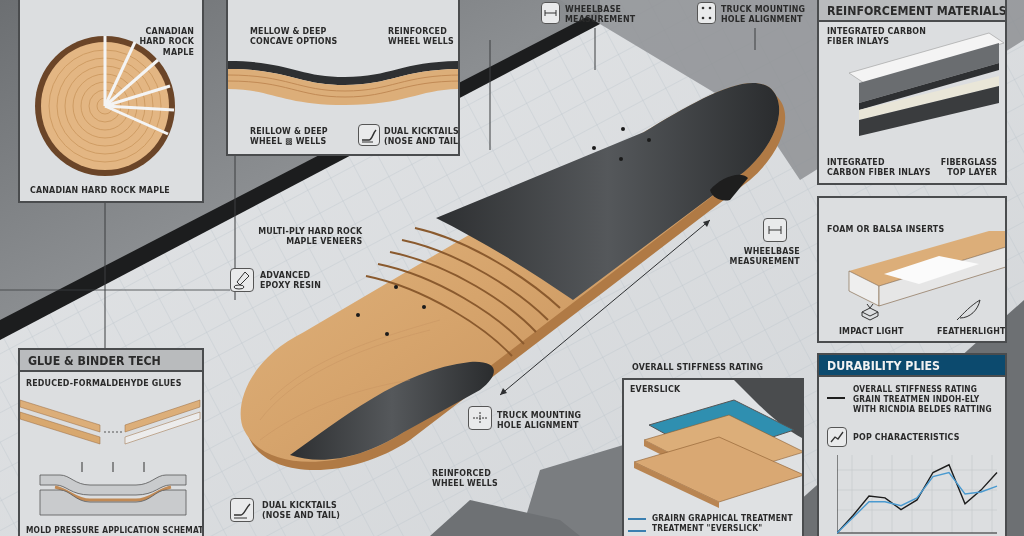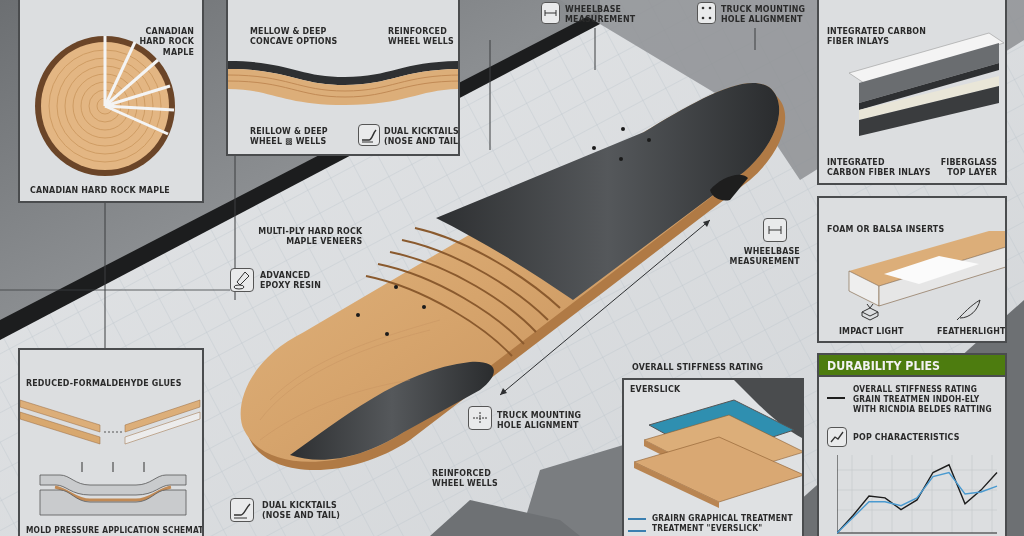--- a/index.html
+++ b/index.html
@@ -7,21 +7,21 @@
        font-family:"DejaVu Sans Condensed","DejaVu Sans",sans-serif;
        background:#cfd2d5;}
   .bg{position:absolute;inset:0;overflow:hidden;}
   .lbl{font-family:"DejaVu Sans",sans-serif;font-weight:bold;color:#2a2a2a;
        text-transform:uppercase;letter-spacing:0.2px;line-height:1.15;font-size:9px;
        transform:scaleX(0.88);transform-origin:left top;white-space:nowrap;}
   .lbl.r{text-align:right;transform-origin:right top;}
   .panel{position:absolute;background:#dcdee0;border:2px solid #4a4c4e;box-sizing:border-box;overflow:hidden;}
   .panel .hdr{height:22px;background:#b9bbbd;border-bottom:2px solid #4a4c4e;
        display:flex;align-items:center;padding-left:8px;box-sizing:border-box;}
-  .panel .hdr.dark{background:#4d7c0f;}
+  .panel .hdr.dark{background:#0c4a6e;}
   .panel .hdr span{font-family:"DejaVu Sans",sans-serif;font-weight:bold;font-size:13px;
        color:#2b2b2b;text-transform:uppercase;transform:scaleX(0.85);transform-origin:left center;white-space:nowrap;}
   .panel .hdr.dark span{color:#f2f2f2;}
   .abs{position:absolute;}
   .iconbox{position:absolute;border:1.5px solid #555;border-radius:4px;background:#e9eaeb;}
   svg{display:block;}
 </style>
 </head>
 <body>
 
@@ -199,20 +199,23 @@
         <circle cx="12" cy="15" r="1.3"></circle>
       </g>
     </svg>
 </div>
 <div class="abs lbl" style="left:721px;top:4px;">
   <div>Truck Mounting</div>
     <div>Hole Alignment</div>
 </div>
 
 <div class="panel" style="left:817px;top:-2px;width:190px;height:187px;">
+  <div class="hdr">
+      <span>Reinforcement Materials</span>
+    </div>
   <div class="abs lbl" style="left:8px;top:26px;">
     <div>Integrated Carbon</div>
       <div>Fiber Inlays</div>
   </div>
   <svg class="abs" style="left:20px;top:28px;" width="170" height="110" viewBox="0 0 170 110">
     <polygon points="10,45 150,5 165,15 25,55" fill="#f4f4f4" stroke="#999" stroke-width="0.6"></polygon>
     <polygon points="20,55 160,15 160,35 20,75" fill="#6a6d70"></polygon>
     <polygon points="20,75 160,35 160,42 20,82" fill="#2e3032"></polygon>
     <polygon points="20,82 160,48 160,58 20,92" fill="#e9e6d8"></polygon>
     <polygon points="20,92 160,58 160,75 20,108" fill="#3a3c3e"></polygon>
@@ -277,20 +280,23 @@
         <line x1="0" y1="55" x2="160" y2="55"></line>
     </g>
     <line x1="0" y1="0" x2="0" y2="78" stroke="#222" stroke-width="1"></line>
     <line x1="0" y1="78" x2="160" y2="78" stroke="#222" stroke-width="1"></line>
     <polyline id="s0" fill="none" stroke="#1c1c1c" stroke-width="1.4" points="0.0,78.0 16.0,60.5 32.0,41.0 48.0,42.9 64.0,54.6 80.0,44.9 96.0,17.5 112.0,9.8 128.0,48.8 144.0,35.1 160.0,17.5"></polyline>
     <polyline id="s1" fill="none" stroke="#4a9ad0" stroke-width="1.4" points="0.0,78.0 16.0,62.4 32.0,46.8 48.0,46.8 64.0,50.7 80.0,42.9 96.0,21.5 112.0,17.5 128.0,39.0 144.0,37.0 160.0,31.2"></polyline>
   </svg>
 </div>
 
 <div class="panel" style="left:18px;top:348px;width:186px;height:195px;">
+  <div class="hdr">
+      <span>Glue &amp; Binder Tech</span>
+    </div>
   <div class="abs lbl" style="left:6px;top:28px;">Reduced-Formaldehyde Glues</div>
   <svg class="abs" style="left:0;top:40px;" width="186" height="140" viewBox="0 0 186 140">
     <polygon points="0,10 80,35 80,42 0,17" fill="#dcae79" stroke="#9a6b3e" stroke-width="0.5"></polygon>
     <polygon points="0,22 80,47 80,54 0,29" fill="#d8a86f" stroke="#9a6b3e" stroke-width="0.5"></polygon>
     <polygon points="105,35 180,10 180,17 105,42" fill="#dcae79" stroke="#9a6b3e" stroke-width="0.5"></polygon>
     <polygon points="105,47 180,22 180,29 105,54" fill="#ececec" stroke="#9a6b3e" stroke-width="0.5"></polygon>
     <line x1="84" y1="42" x2="102" y2="42" stroke="#555" stroke-dasharray="2,2"></line>
     <g stroke="#333" stroke-width="1">
       <line x1="62" y1="72" x2="62" y2="82"></line>
         <line x1="93" y1="72" x2="93" y2="82"></line>

